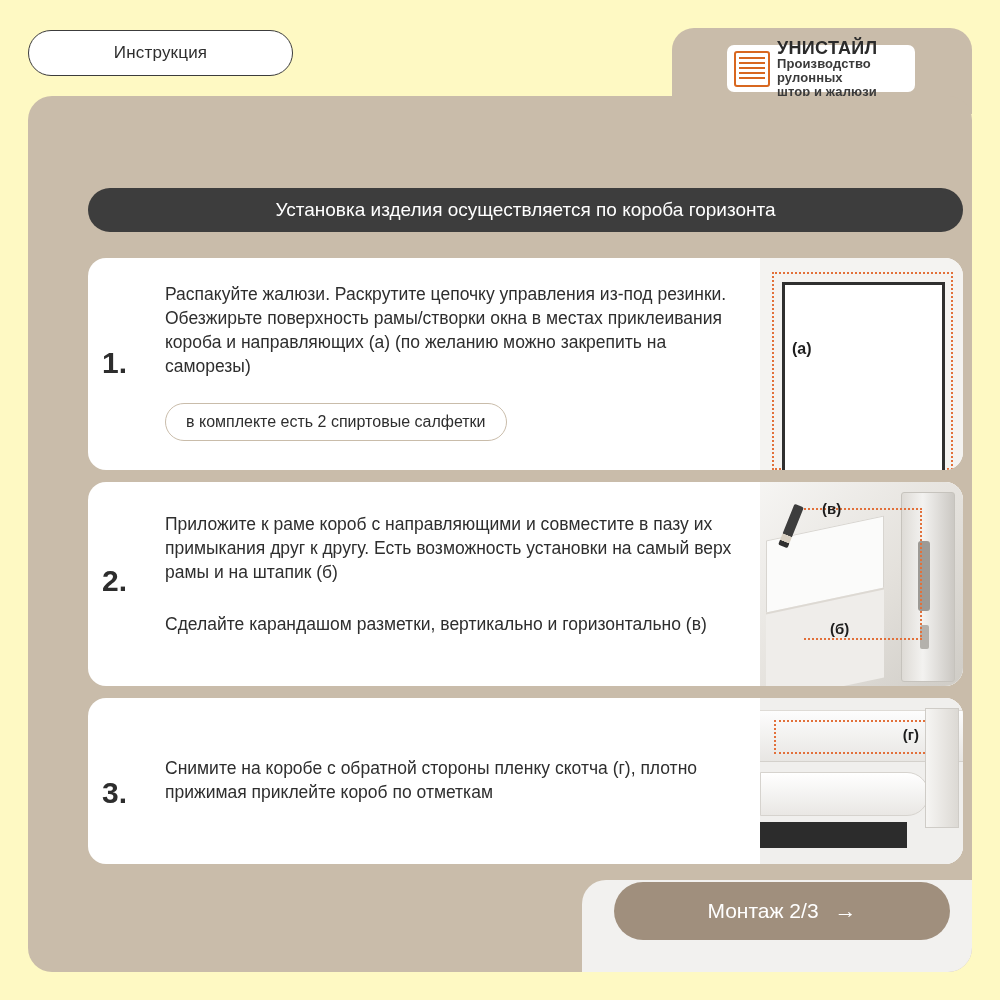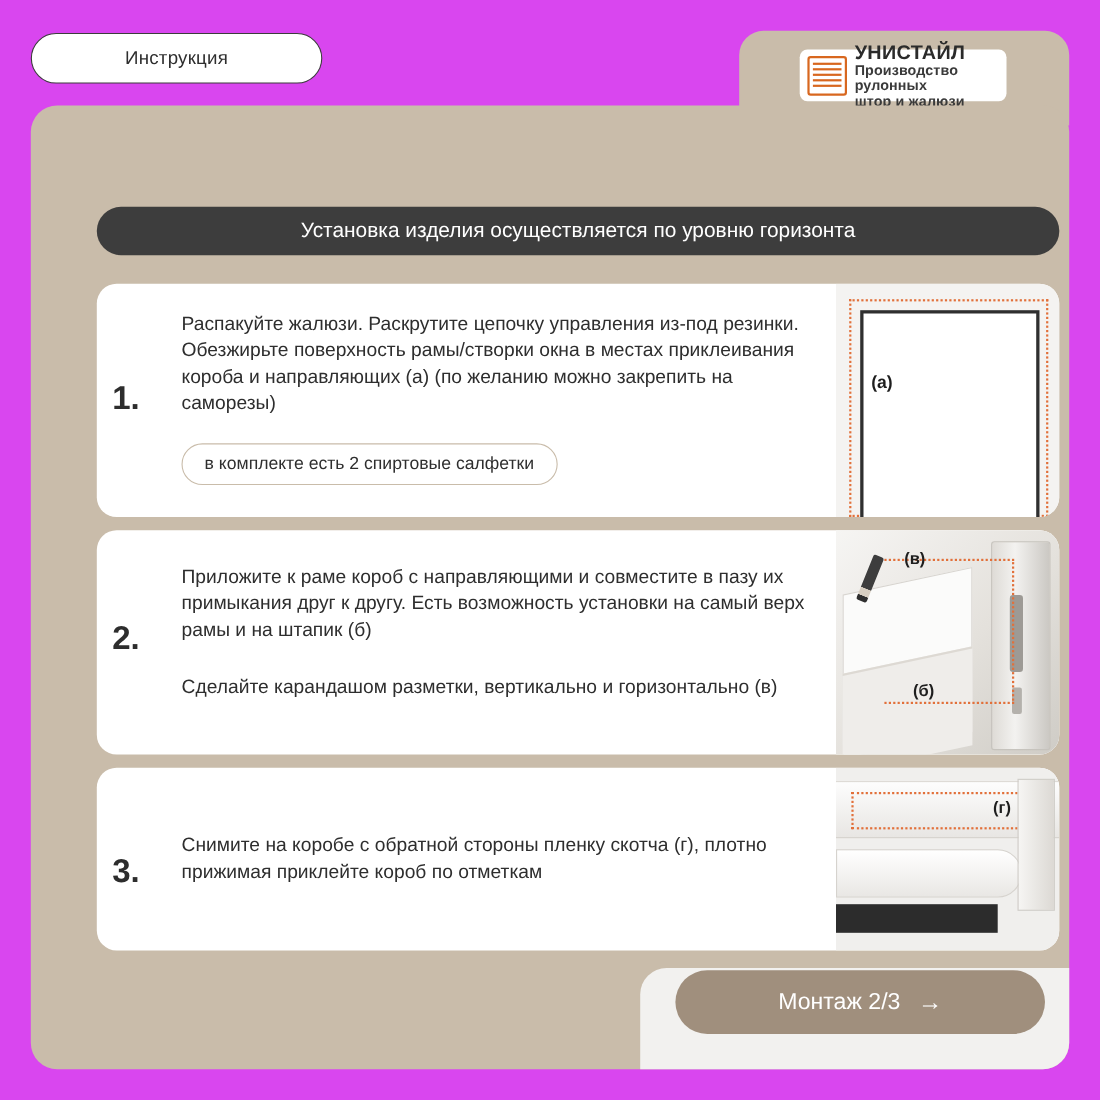--- a/index.html
+++ b/index.html
@@ -5,21 +5,21 @@
   * { box-sizing: border-box; margin: 0; padding: 0; }
   html, body {
     width: 1000px; height: 1000px;
     background: #f2f1ef;
     font-family: "Liberation Sans", sans-serif;
     overflow: hidden;
   }
   .page {
     position: relative;
     width: 1000px; height: 1000px;
-    background: #d946ef;
+    background: #fef9c3;
   }
 
   
   .top-row {
     position: absolute;
     top: 0; left: 0; right: 0; height: 96px;
   }
   .tab-instruction {
     position: absolute;
     left: 28px; top: 30px;
@@ -312,21 +312,21 @@
         <div class="logo-sub">штор и жалюзи</div>
       </div>
     </div>
   </div>
 
   <div class="card">
     <div class="card-notch"></div>
 
 
     <div class="strip">
-      <span>Установка изделия осуществляется по уровню горизонта</span>
+      <span>Установка изделия осуществляется по короба горизонта</span>
     </div>
 
     <div class="step step1">
       <div class="step-num">1.</div>
       <div class="step-body">
         <div class="step-text">Распакуйте жалюзи. Раскрутите цепочку управления из-под резинки. Обезжирьте поверхность рамы/створки окна в местах приклеивания короба и направляющих (а) (по желанию можно закрепить на саморезы)</div>
         <div class="pill">в комплекте есть 2 спиртовые салфетки</div>
       </div>
       <div class="step-img">
         <div class="s1-outer"></div>

